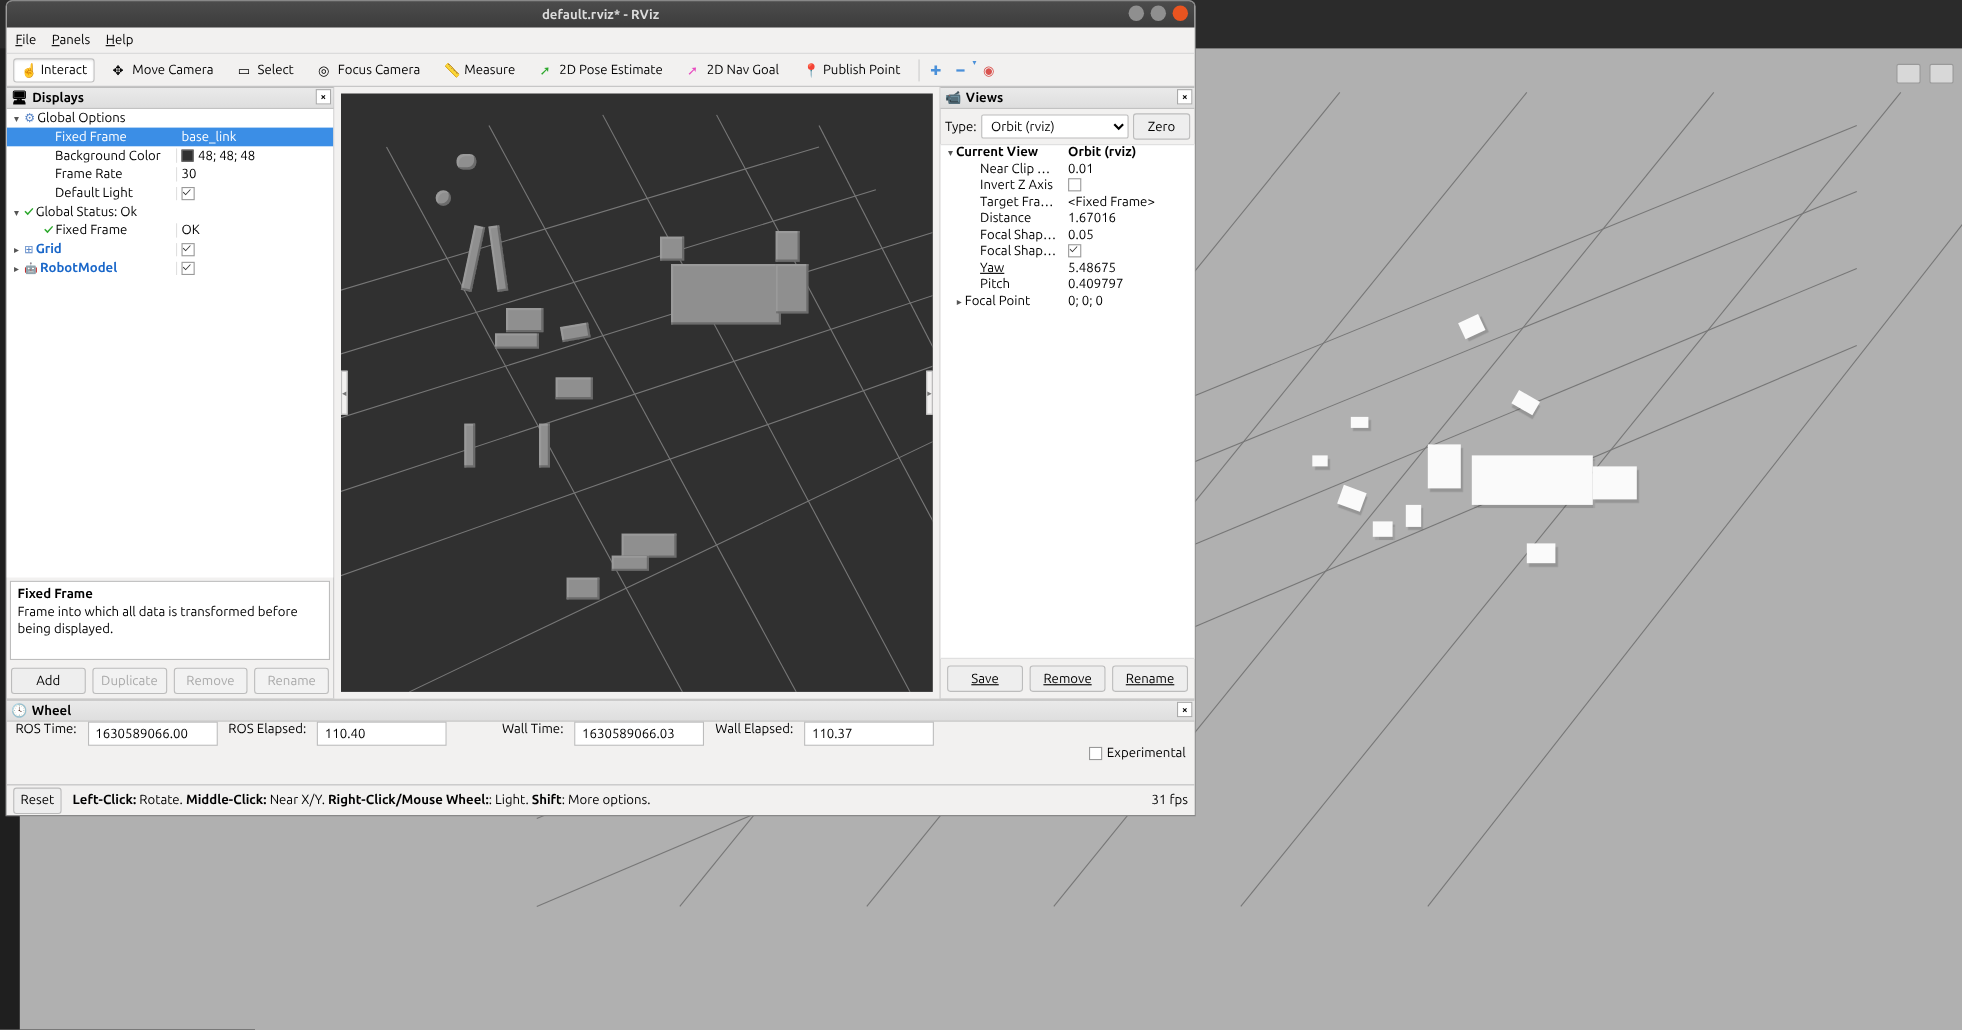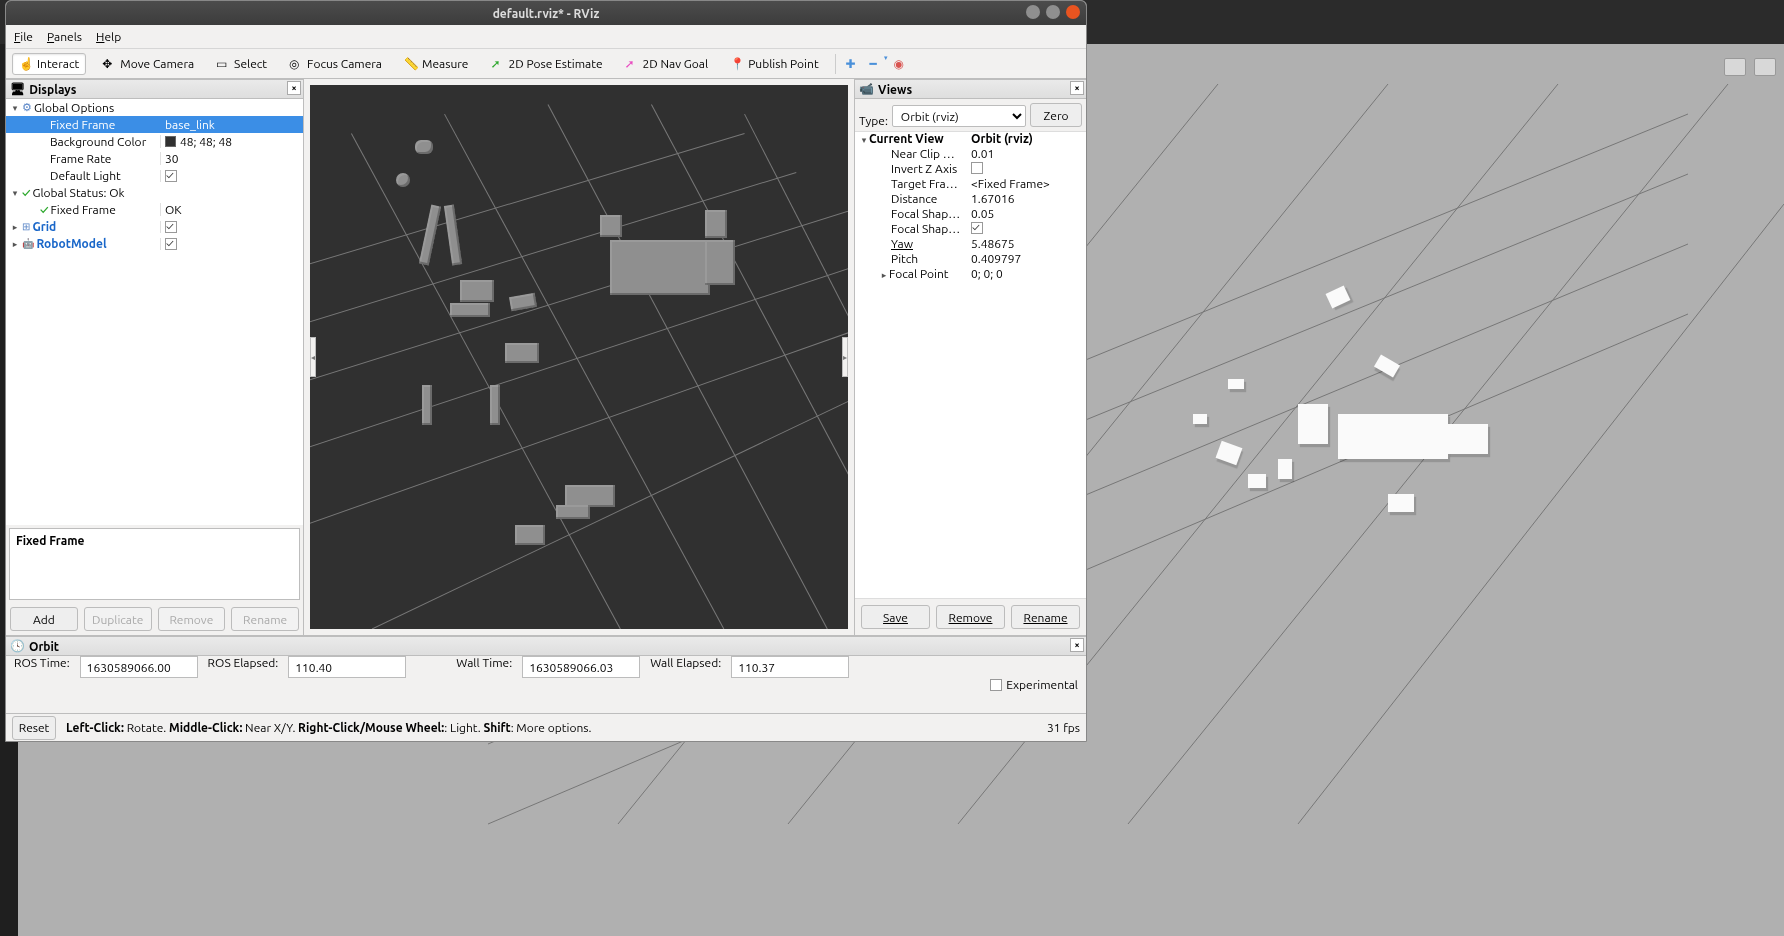--- a/index.html
+++ b/index.html
@@ -60,21 +60,21 @@
 
 
 .center-col { flex: 1; display: flex; position: relative; background: #f2f1f0; }
 .viewport3d { flex: 1; margin: 6px 6px 6px 6px; background: #303030; position: relative; overflow: hidden; }
 .splitter-handle { position: absolute; top: 50%; width: 6px; height: 40px; background: #f2f1f0; border: 1px solid #bdbdbd; display: flex; align-items: center; justify-content: center; font-size: 8px; color: #777; transform: translateY(-50%);}
 .splitter-left { left: 0; }
 .splitter-right { right: 0; }
 
 
 .views-panel { width: 232px; display: flex; flex-direction: column; border-left: 1px solid #bdbdbd; background: #f2f1f0; }
-.views-typerow { display: flex; align-items: flex-end; gap: 4px; padding: 4px; }
+.views-typerow { display: flex; align-items: center; gap: 4px; padding: 4px; }
 .views-typerow select { flex: 1; height: 22px; background: #fff; border: 1px solid #bcbcbc; border-radius: 2px; padding: 0 4px;}
 .views-tree { flex: 1; background: #fff; border-top: 1px solid #ddd; border-bottom: 1px solid #ddd; overflow: auto; }
 .views-buttons { display: flex; gap: 6px; padding: 6px; text-decoration: underline; }
 
 
 .time-panel { height: 78px; border-top: 1px solid #bdbdbd; display: flex; flex-direction: column; background: #f2f1f0;}
 .time-body { flex: 1; display: flex; gap: 10px; padding: 0 8px; }
 .time-body label { white-space: nowrap; }
 .time-in { width: 118px; height: 22px; background: #fff; border: 1px solid #bcbcbc; padding: 0 6px; }
 .time-body .spacer { flex: 1; }
@@ -279,20 +279,21 @@
               <span class="eye-ic">🤖</span> 
               <span class="link-blue">RobotModel</span>
             </div>
           <div class="tree-val">
               <span class="checkbox checked"></span>
             </div>
         </div>
       </div>
       <div class="desc-box">
         <div class="desc-title">Fixed Frame</div>
+        <div>Frame into which all data is transformed before being displayed.</div>
       </div>
       <div class="displays-buttons">
         <button class="qt-btn">Add</button>
         <button class="qt-btn" disabled="">Duplicate</button>
         <button class="qt-btn" disabled="">Remove</button>
         <button class="qt-btn" disabled="">Rename</button>
       </div>
     </div>
 
     <div class="center-col">
@@ -376,36 +377,36 @@
           </div>
         <div class="vrow">
             <div class="vkey" style="padding-left:36px;text-decoration:underline;">Yaw</div>
             <div class="vval">5.48675</div>
           </div>
         <div class="vrow">
             <div class="vkey" style="padding-left:36px;">Pitch</div>
             <div class="vval">0.409797</div>
           </div>
         <div class="vrow">
-            <div class="vkey" style="padding-left:24px;"><span class="expander">▸</span><span>Focal Point</span></div>
+            <div class="vkey" style="padding-left:12px;"><span class="expander">▸</span><span>Focal Point</span></div>
             <div class="vval">0; 0; 0</div>
           </div>
       </div>
       <div class="views-buttons">
         <button class="qt-btn">Save</button>
         <button class="qt-btn">Remove</button>
         <button class="qt-btn">Rename</button>
       </div>
     </div>
   </div>
 
   <div class="time-panel">
     <div class="panel-header">
       <span style="margin-right:4px;">🕓</span>
-      <span>Orbit</span>
+      <span>Wheel</span>
       <span class="x">×</span>
     </div>
     <div class="time-body">
       <label>ROS Time:</label>
       <input class="time-in" value="1630589066.00" style="">
       <label>ROS Elapsed:</label>
       <input class="time-in" value="110.40" style="">
       <label style="margin-left:40px;">Wall Time:</label>
       <input class="time-in" value="1630589066.03" style="">
       <label>Wall Elapsed:</label>

